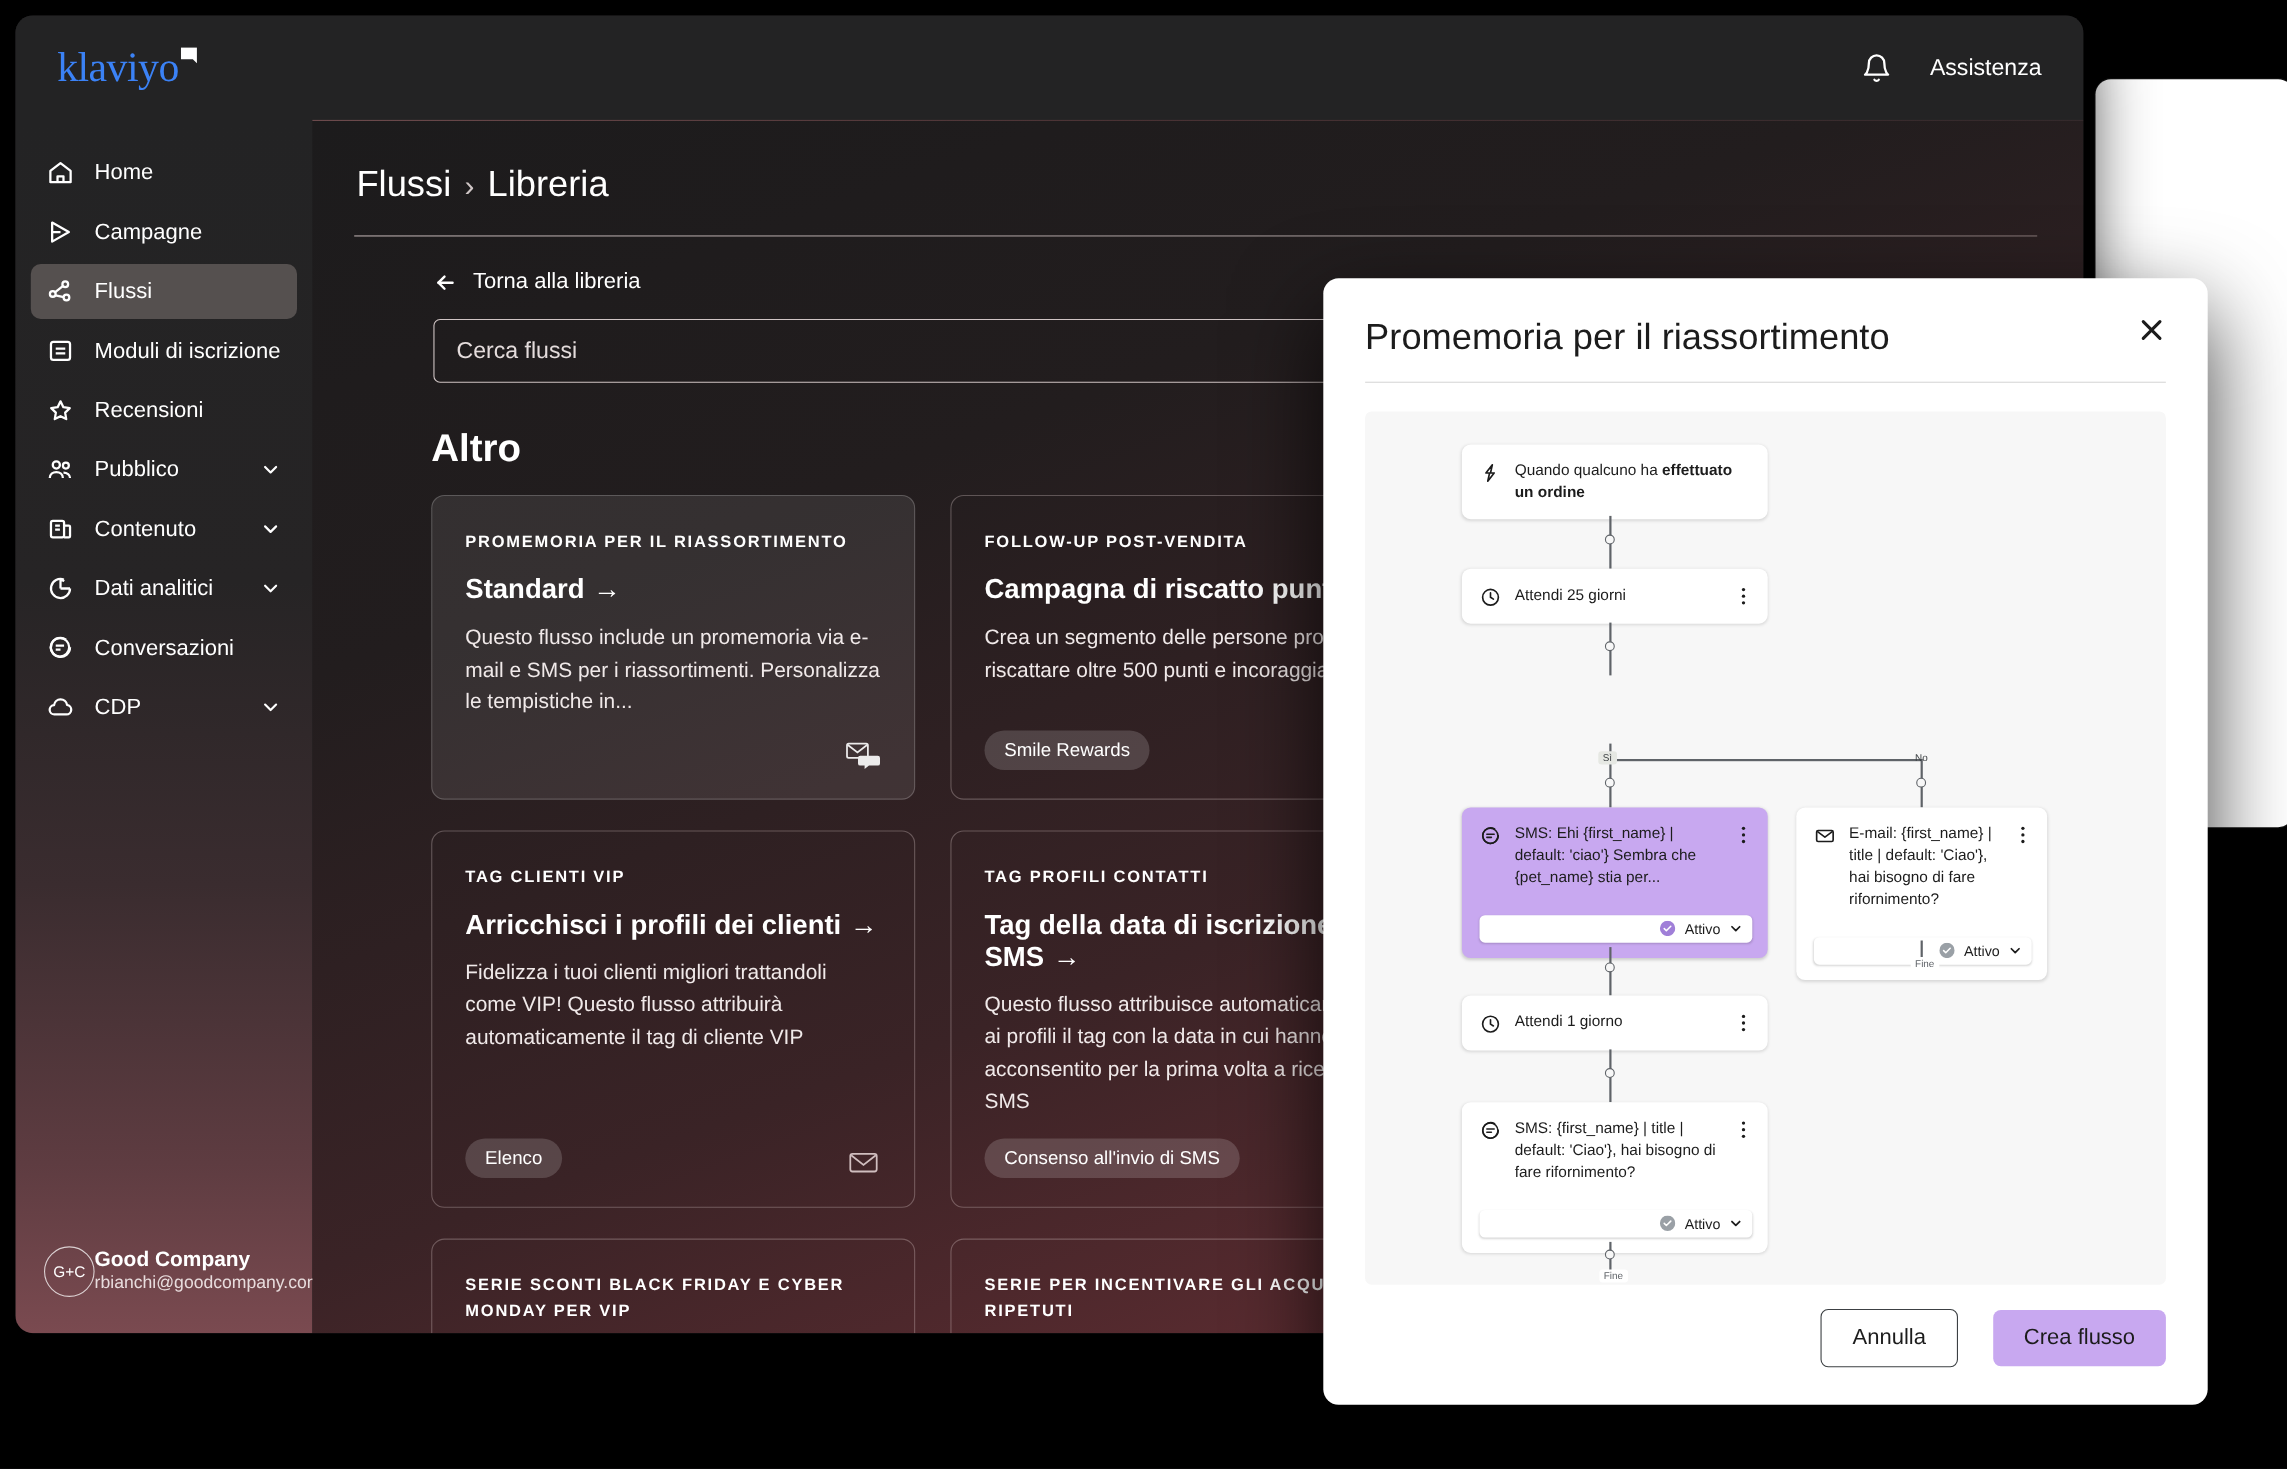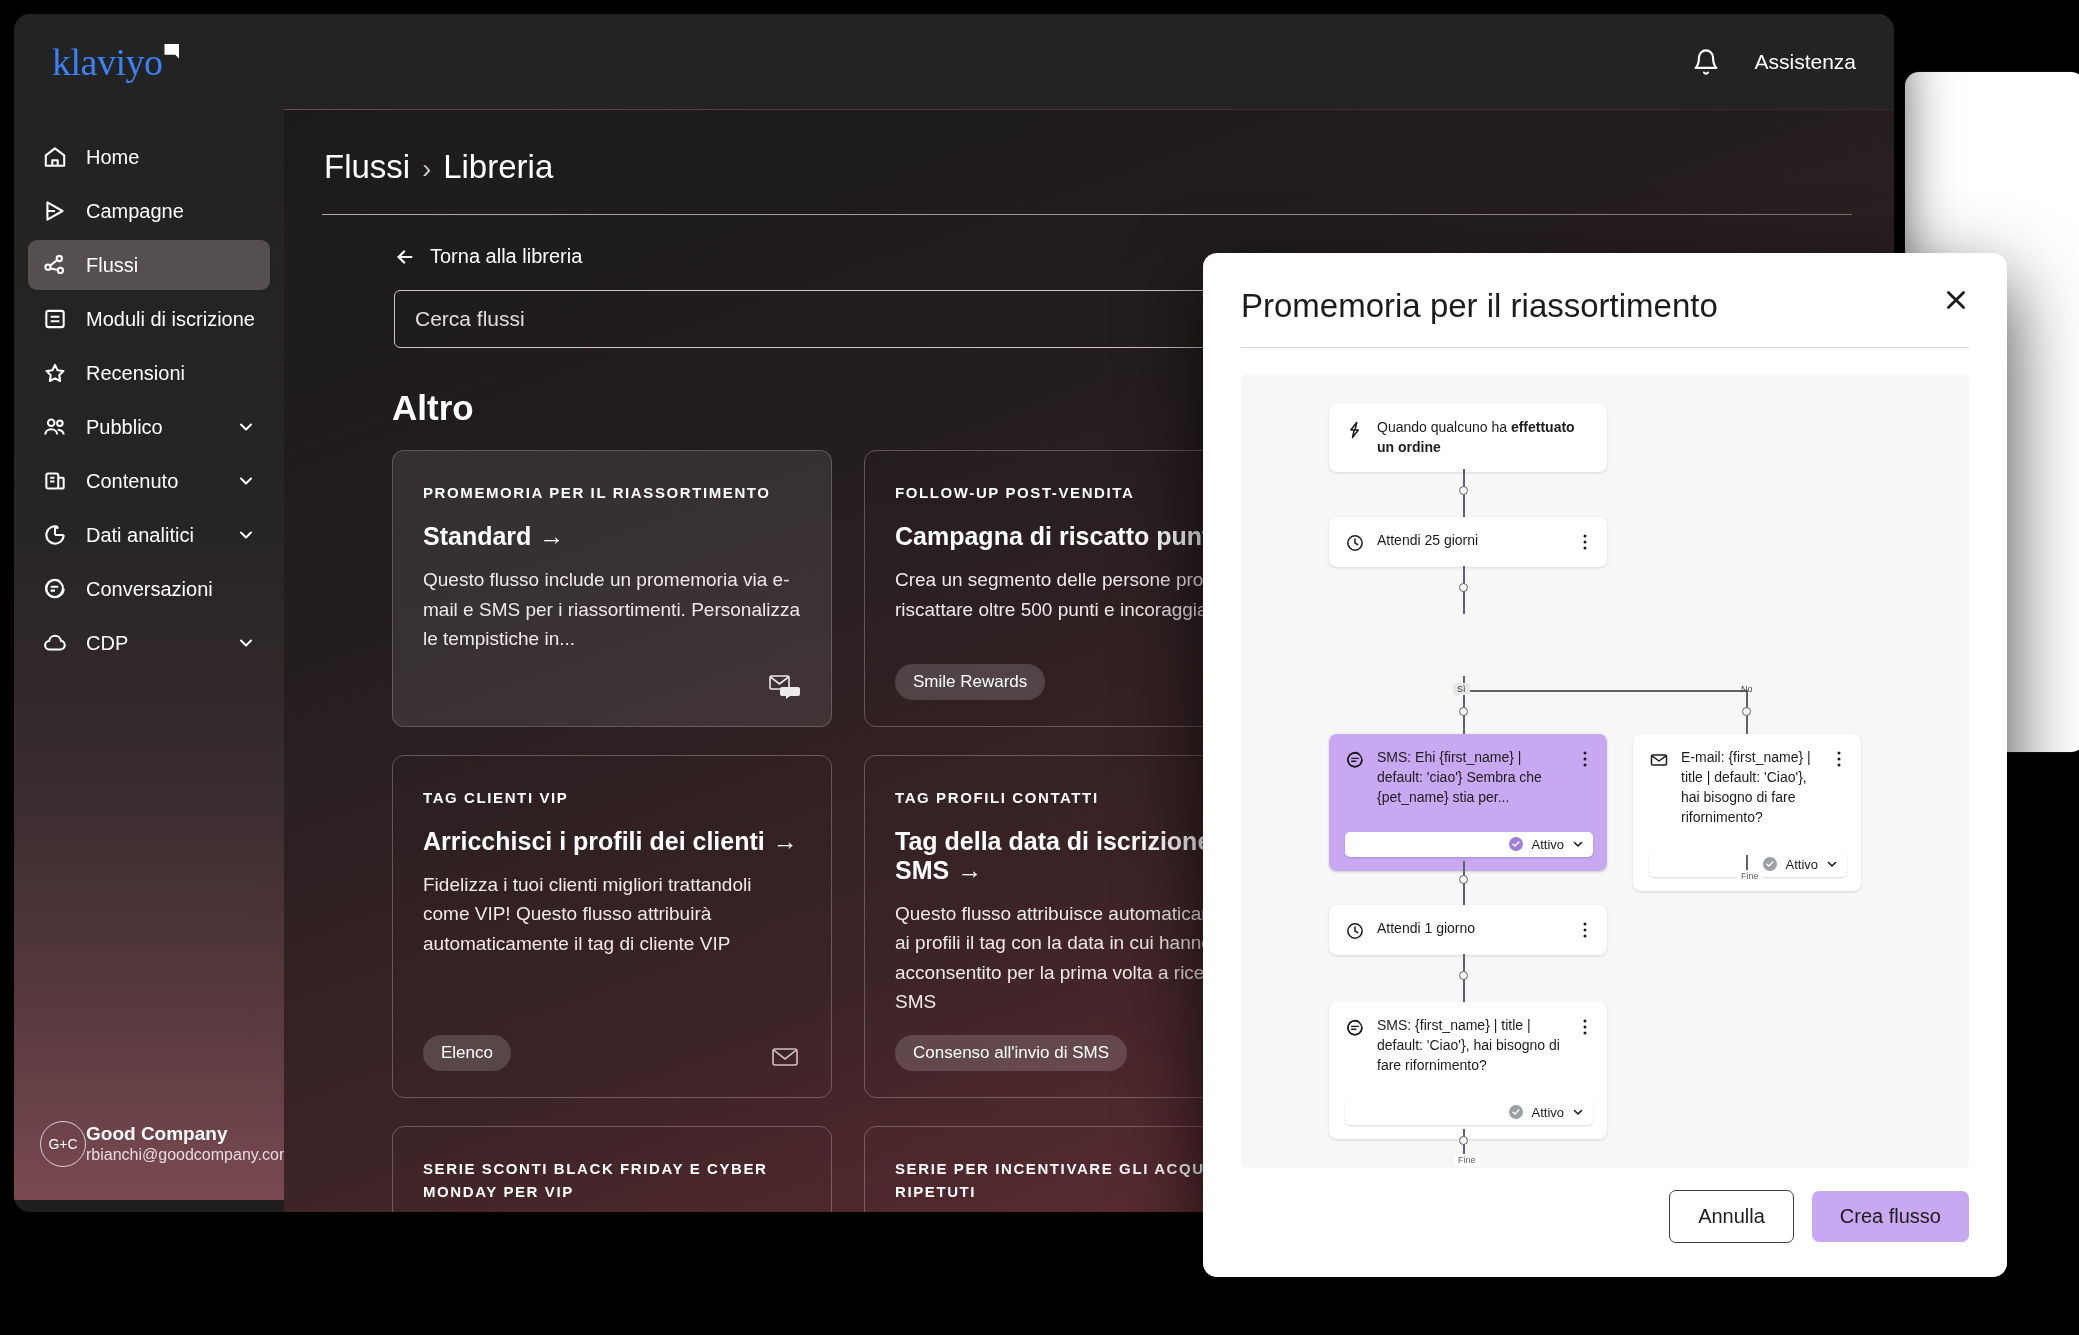--- a/index.html
+++ b/index.html
@@ -53,21 +53,21 @@
   .topbar-right { margin-left: auto; display: flex; align-items: center; gap: 34px; }
   .bell-icon { width: 28px; height: 28px; display: block; }
   .assistenza { color: #ffffff; font-size: 21px; }
   .topbar-sep {
     position: absolute; left: 270px; right: 0; bottom: 0; height: 1px;
     background: linear-gradient(90deg, #6c4a4c 0%, #4a3234 45%, #34292b 100%);
   }
 
   
   .sidebar {
-    position: absolute; left: 0; top: 96px; bottom: 12px; width: 270px;
+    position: absolute; left: 0; top: 96px; bottom: 0; width: 270px;
     background: linear-gradient(180deg, #232324 0%, #262425 38%, #3a2c2f 63%, #5e3c41 86%, #7a4a50 100%);
     padding-top: 18px;
   }
   .nav-item {
     display: flex; align-items: center; gap: 18px;
     height: 50px; margin: 4px 14px; padding: 0 14px;
     border-radius: 9px; color: #ffffff; font-size: 20px;
     cursor: pointer; position: relative;
   }
   .nav-item.active { background: #55504f; }
@@ -208,21 +208,21 @@
     position: absolute; font-size: 9px; color: #3c4043;
     background: #e6e8e3; border-radius: 3px; padding: 1px 4px;
   }
   .end-label {
     position: absolute; font-size: 9px; color: #5f6368;
     background: #ffffff; border-radius: 3px; padding: 1px 4px;
   }
 
   .modal-foot {
     padding: 0 38px 34px 38px; display: flex; justify-content: flex-end;
-    gap: 18px; align-items: center; padding-top: 22px;
+    gap: 32px; align-items: center; padding-top: 22px;
   }
   .btn {
     font-size: 20px; border-radius: 7px; padding: 14px 28px;
     cursor: pointer; font-family: "Liberation Sans", sans-serif;
   }
   .btn-secondary { background: #ffffff; border: 1.6px solid #3c4043; color: #1c1c1c; }
   .btn-primary { background: #c8a8f0; border: none; color: #1c1c1c; }
 </style>
 </head>
 <body>

